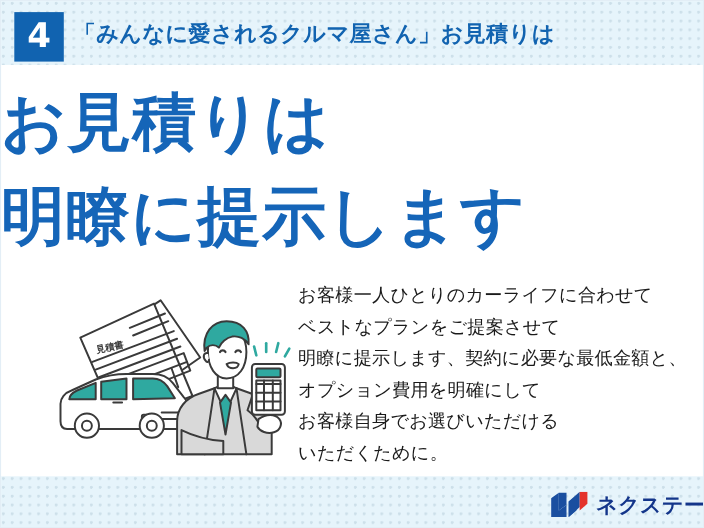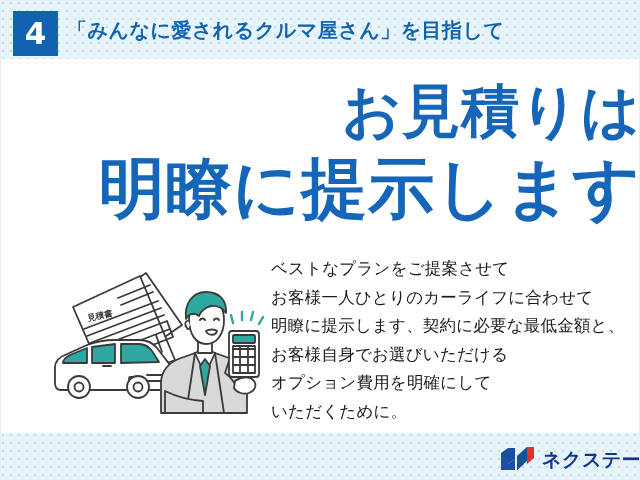--- a/index.html
+++ b/index.html
@@ -64,34 +64,34 @@
     white-space: nowrap;
     letter-spacing: 0.5px;
   }
 
   
   #headline {
     position: absolute;
     left: 0;
     top: 78px;
     width: 640px;
-    text-align: right;
+    text-align: left;
     color: #1565b8;
     font-weight: bold;
     line-height: 1.12;
     letter-spacing: 1px;
   }
   #headline .hl-line1 {
     display: block;
     font-size: 58px;
   }
   #headline .hl-line2 {
     display: block;
-    font-size: 66px;
-    margin-top: 8px;
+    font-size: 58px;
+    margin-top: 20px;
   }
 
   
   #body-copy {
     position: absolute;
     left: 270px;
     top: 254px;
     width: 370px;
     color: #1a1a1a;
     font-size: 16.5px;
@@ -132,33 +132,33 @@
 </style>
 </head>
 <body>
 
 <div id="banner">
 
   <div class="dotband" id="header-band"></div>
 
   <div id="step-badge">4</div>
 
-  <div id="header-title">「みんなに愛されるクルマ屋さん」を目指して</div>
+  <div id="header-title">「みんなに愛されるクルマ屋さん」お見積りは</div>
 
   <div id="headline">
     <span class="hl-line1">お見積りは</span>
     <span class="hl-line2">明瞭に提示します</span>
   </div>
 
   <div id="body-copy">
+    <span class="bc-line">お客様一人ひとりのカーライフに合わせて</span>
     <span class="bc-line">ベストなプランをご提案させて</span>
-    <span class="bc-line">お客様一人ひとりのカーライフに合わせて</span>
     <span class="bc-line">明瞭に提示します、契約に必要な最低金額と、</span>
+    <span class="bc-line">オプション費用を明確にして</span>
     <span class="bc-line">お客様自身でお選びいただける</span>
-    <span class="bc-line">オプション費用を明確にして</span>
     <span class="bc-line">いただくために。</span>
   </div>
 
   <svg id="illustration" viewBox="0 0 232 160">
     <g fill="none" stroke="#3a3a3a" stroke-width="1.8" stroke-linejoin="round" stroke-linecap="round">
 
       <g>
         <polygon points="60,38 103,10 139,62 96,92" fill="#ffffff" stroke="#3a3a3a"></polygon>
       </g>
 

